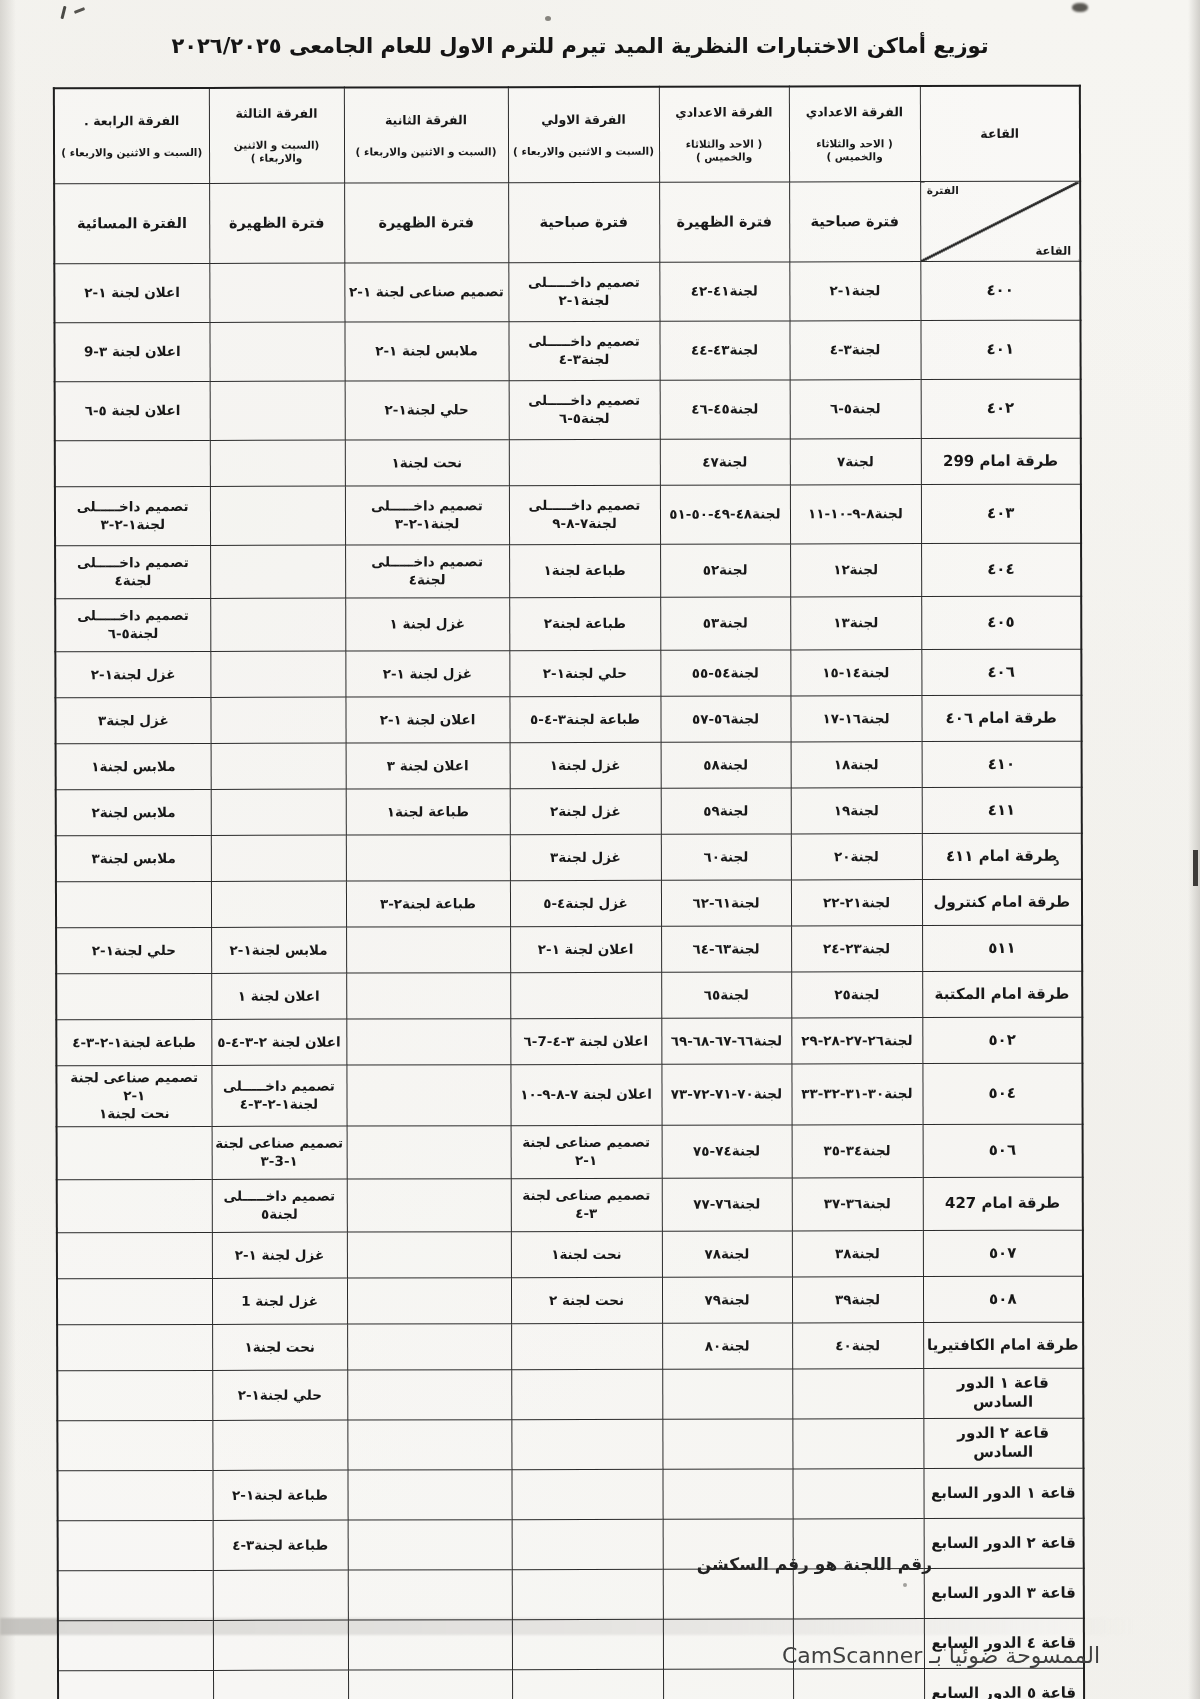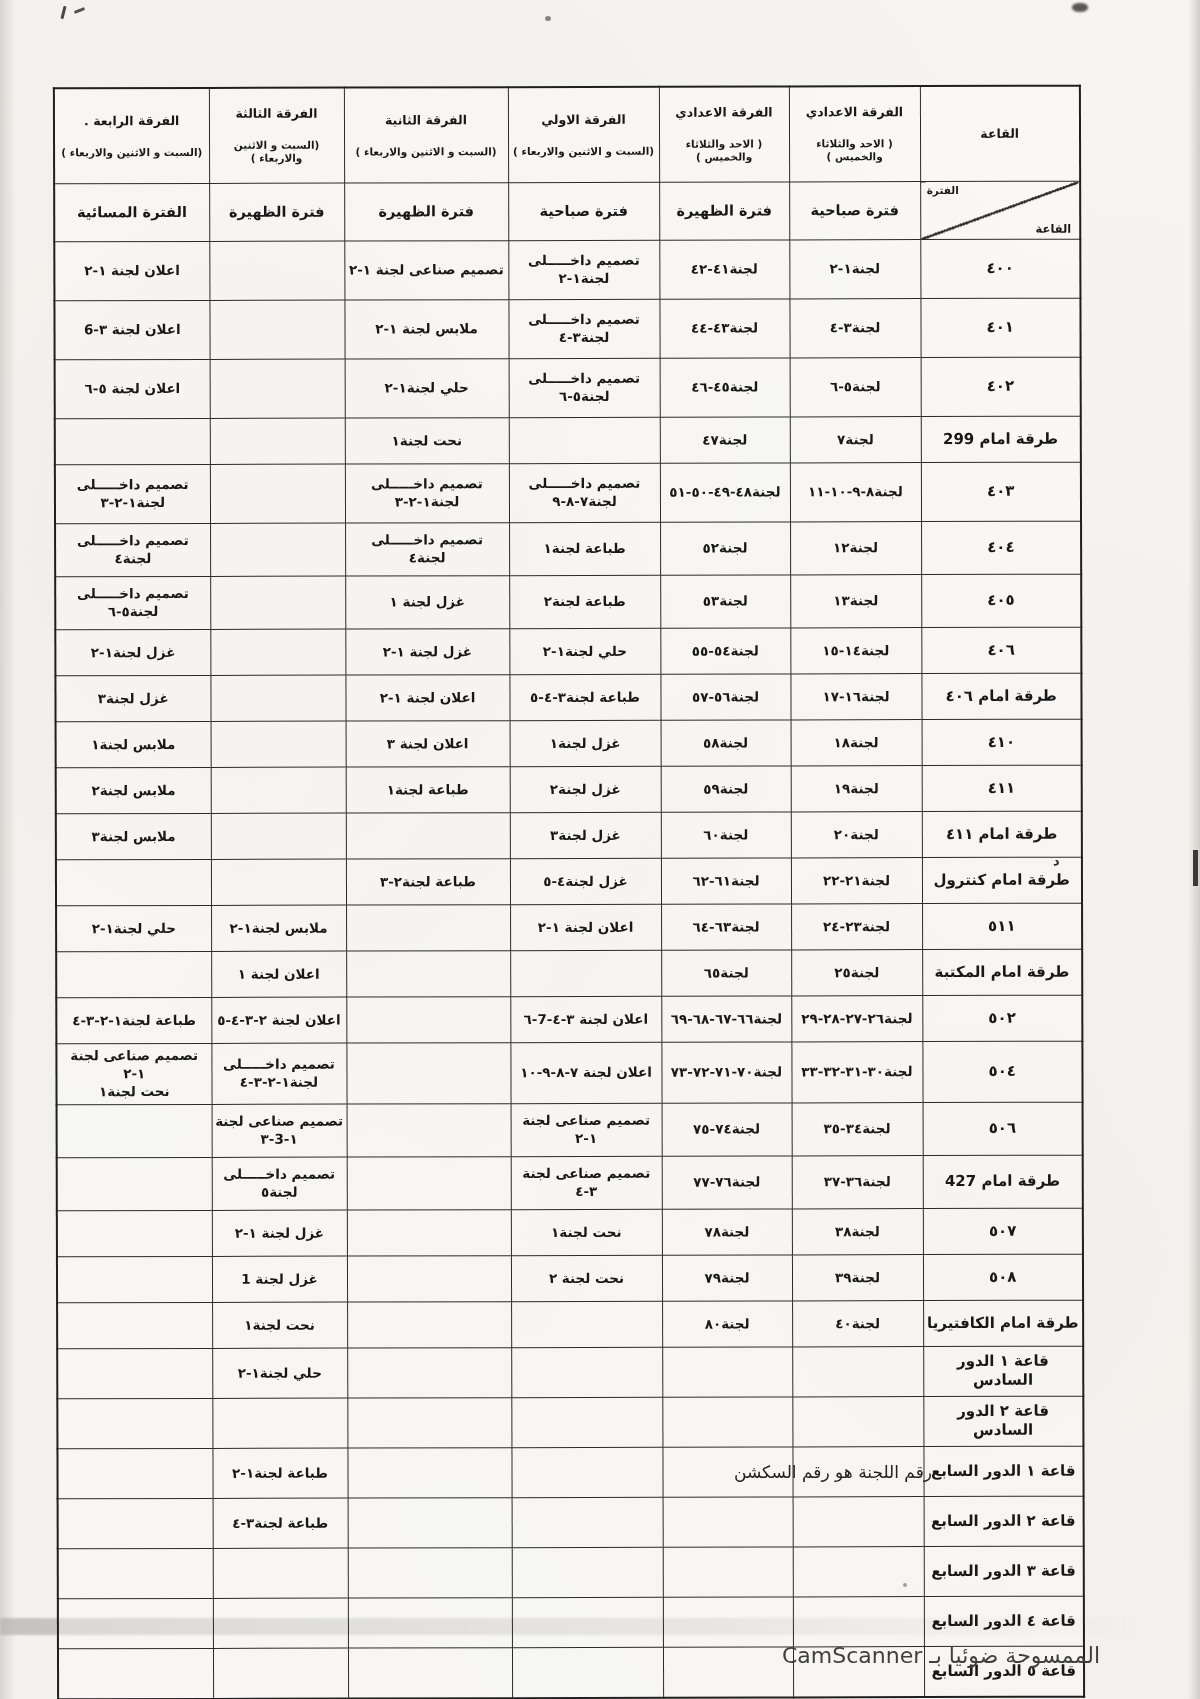--- a/index.html
+++ b/index.html
@@ -62,54 +62,55 @@
   .grp-days{display:block;font-size:10.5px;font-weight:bold;}
   .hall-header{font-size:16px;}
   td{font-size:13.5px;height:41px;}
   td.hall{font-size:15px;}
   tbody tr:nth-child(-n+3) td, tbody tr:nth-child(5) td{height:54px;}
   tbody tr:nth-child(6) td, tbody tr:nth-child(7) td,
   tbody tr:nth-child(18) td, tbody tr:nth-child(19) td{height:48px;}
   tbody tr:nth-child(17) td{height:56px;}
   tbody tr:nth-child(n+23) td{height:45px;}
 
-  .corner{position:relative;padding:0;
+  .corner{position:relative;padding:11px;
     background:linear-gradient(to top left,
       rgba(0,0,0,0) calc(50% - 1.2px),
       #2a2a2a calc(50% - 1.2px),
       #2a2a2a calc(50% + 1.2px),
       rgba(0,0,0,0) calc(50% + 1.2px));}
   .corner-top{position:absolute;top:2px;left:6px;font-size:10.5px;}
   .corner-bottom{position:absolute;bottom:2px;right:8px;font-size:11.5px;}
 
   .stray-mark{position:absolute;left:1053px;top:853px;font-size:13px;font-weight:bold;color:#2e2e2e;}
 
   .footnote{
-    position:absolute;top:1462px;right:268px;
-    direction:rtl;font-size:17px;font-weight:normal;color:#222;margin-left:45px;
+    position:absolute;top:1554px;right:268px;
+    direction:rtl;font-size:17px;font-weight:bold;color:#222;margin-left:45px;
   }
   .scanner-footer{
     position:absolute;top:1643px;right:100px;
     direction:rtl;font-size:22px;color:#3f3f3f;font-weight:normal;margin-left:12px;
   }
 </style>
 </head>
 <body>
 
 <div class="page">
   <div class="left-shade"></div>
   <div class="right-shade"></div>
   <div class="m1"></div>
   <div class="m2"></div>
   <div class="m3"></div>
   <div class="m4"></div>
   <div class="m5"></div>
   <div class="m6"></div>
   <div class="bottom-band"></div>
 
+  <div class="title">توزيع أماكن الاختبارات النظرية الميد تيرم للترم الاول للعام الجامعى ٢٠٢٦/٢٠٢٥</div>
 
   <div class="table-wrap">
     <table>
       <colgroup>
         <col style="width:160px">
           <col style="width:131px">
           <col style="width:130px">
         <col style="width:151px">
           <col style="width:164px">
           <col style="width:135px">
@@ -168,21 +169,21 @@
             <td>اعلان لجنة ١-٢</td>
           </tr>
           <tr>
             <td class="hall">٤٠١</td>
             <td>لجنة٣-٤</td>
             <td>لجنة٤٣-٤٤</td>
             <td>تصميم داخـــــلى
 لجنة٣-٤</td>
             <td>ملابس لجنة ١-٢</td>
             <td></td>
-            <td>اعلان لجنة ٣-6</td>
+            <td>اعلان لجنة ٣-9</td>
           </tr>
           <tr>
             <td class="hall">٤٠٢</td>
             <td>لجنة٥-٦</td>
             <td>لجنة٤٥-٤٦</td>
             <td>تصميم داخـــــلى
 لجنة٥-٦</td>
             <td>حلي لجنة١-٢</td>
             <td></td>
             <td>اعلان لجنة ٥-٦</td>

